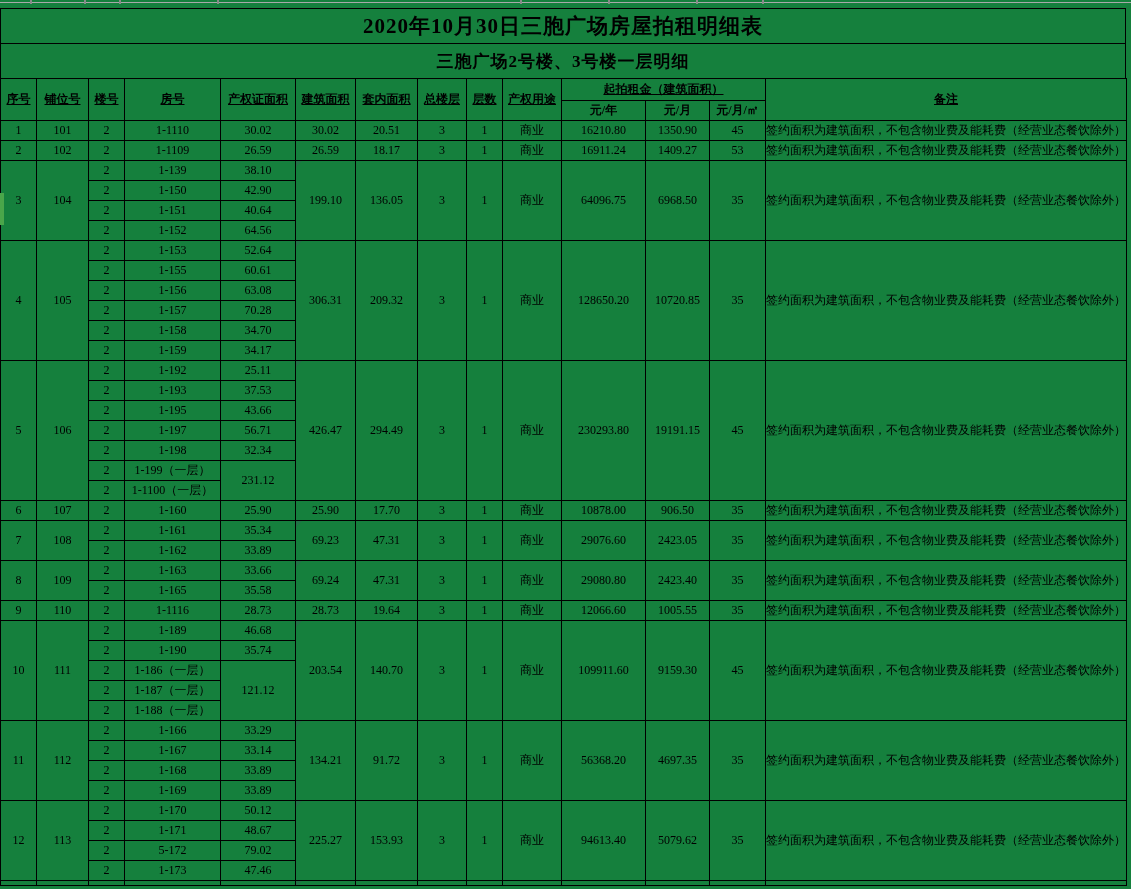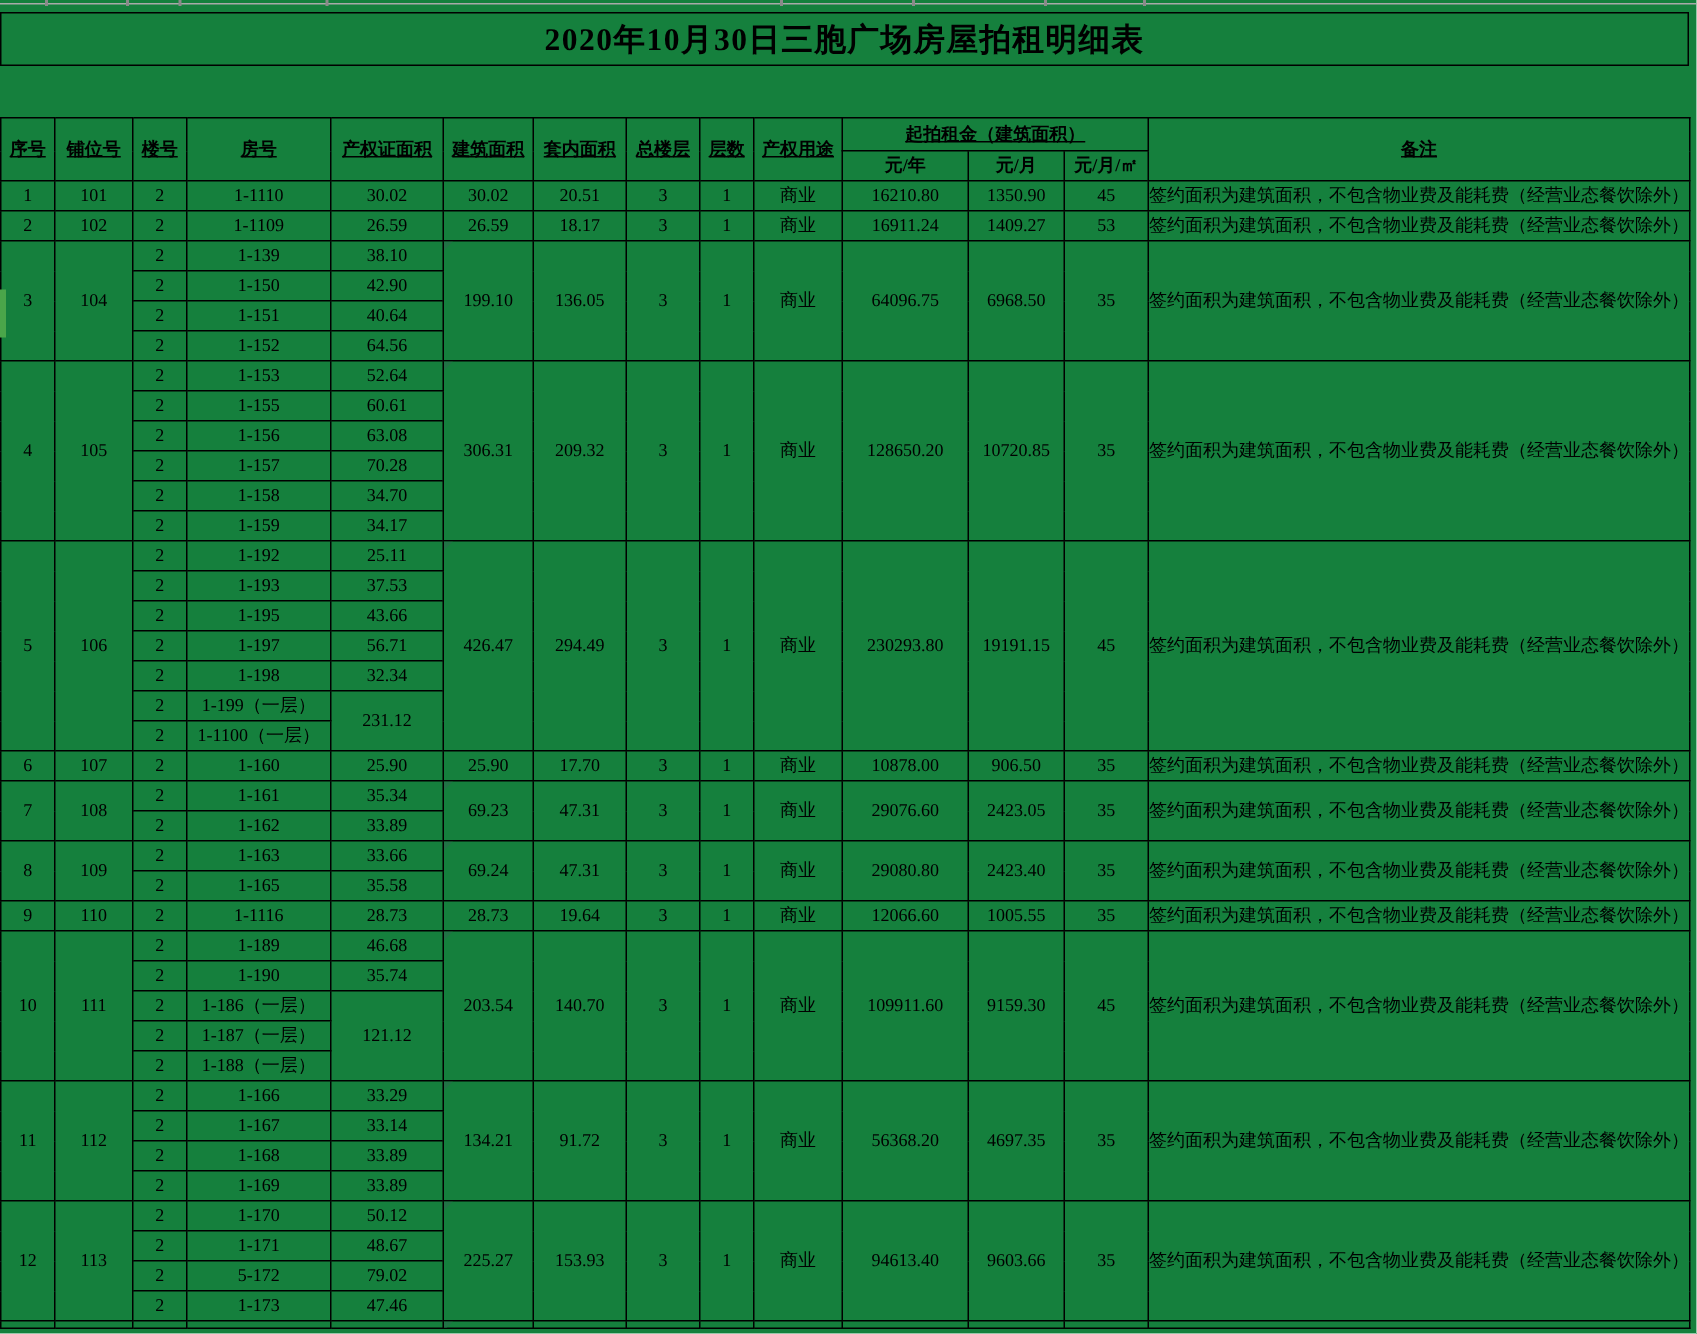--- a/index.html
+++ b/index.html
@@ -63,20 +63,21 @@
     <div class="tick" style="left:84px"></div>
     <div class="tick" style="left:119px"></div>
     <div class="tick" style="left:217px"></div>
     <div class="tick" style="left:520px"></div>
     <div class="tick" style="left:608px"></div>
     <div class="tick" style="left:696px"></div>
     <div class="tick" style="left:762px"></div>
   </div>
 
   <div class="title-box">2020年10月30日三胞广场房屋拍租明细表</div>
+  <div class="subtitle-box">三胞广场2号楼、3号楼一层明细</div>
 
   <table class="rent">
     <colgroup>
       <col style="width:36px">
         <col style="width:52px">
         <col style="width:36px">
       <col style="width:96px">
         <col style="width:75px">
         <col style="width:60px">
       <col style="width:62px">
@@ -403,21 +404,21 @@
           <td rowspan="4">113</td>
           <td>2</td>
           <td>1-170</td>
           <td>50.12</td>
           <td rowspan="4" class="flag">225.27</td>
           <td rowspan="4">153.93</td>
           <td rowspan="4">3</td>
           <td rowspan="4">1</td>
           <td rowspan="4">商业</td>
           <td rowspan="4">94613.40</td>
-          <td rowspan="4">9603.66</td>
+          <td rowspan="4">5079.62</td>
           <td rowspan="4">35</td>
           <td rowspan="4">签约面积为建筑面积，不包含物业费及能耗费（经营业态餐饮除外）</td>
         </tr>
         <tr>
           <td>2</td>
           <td>1-171</td>
           <td>48.67</td>
         </tr>
         <tr>
           <td>2</td>

